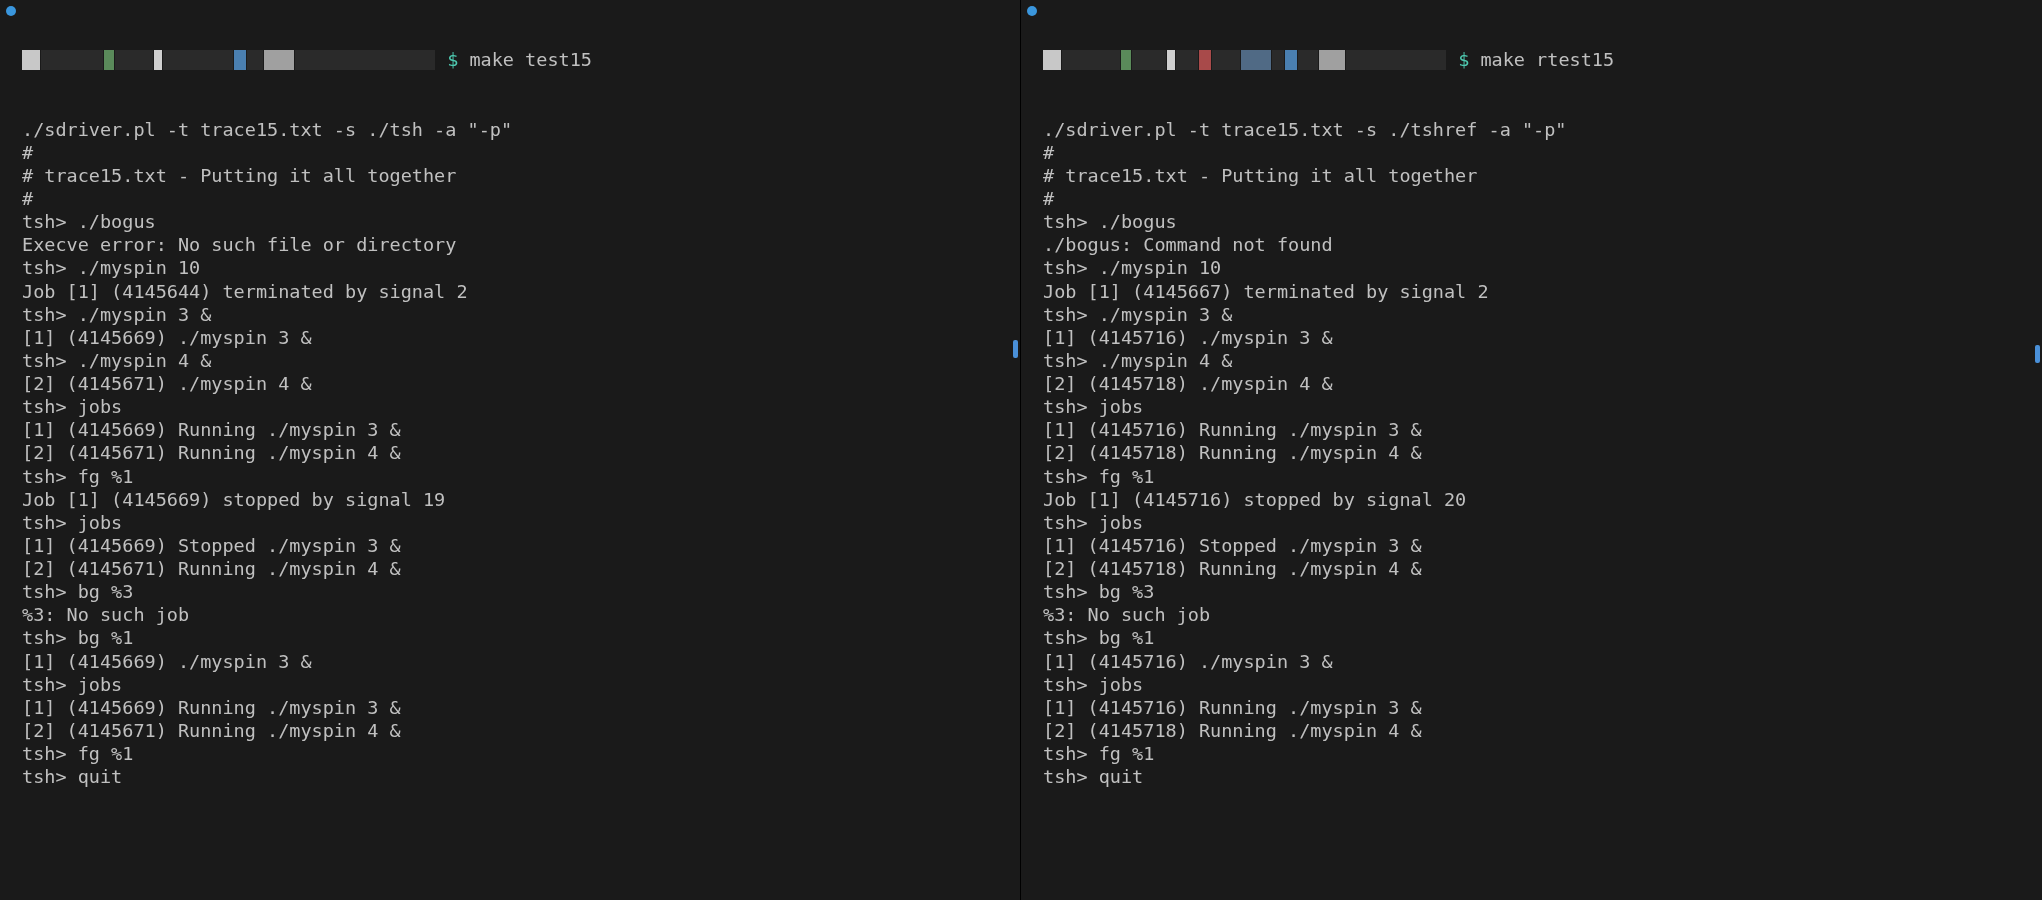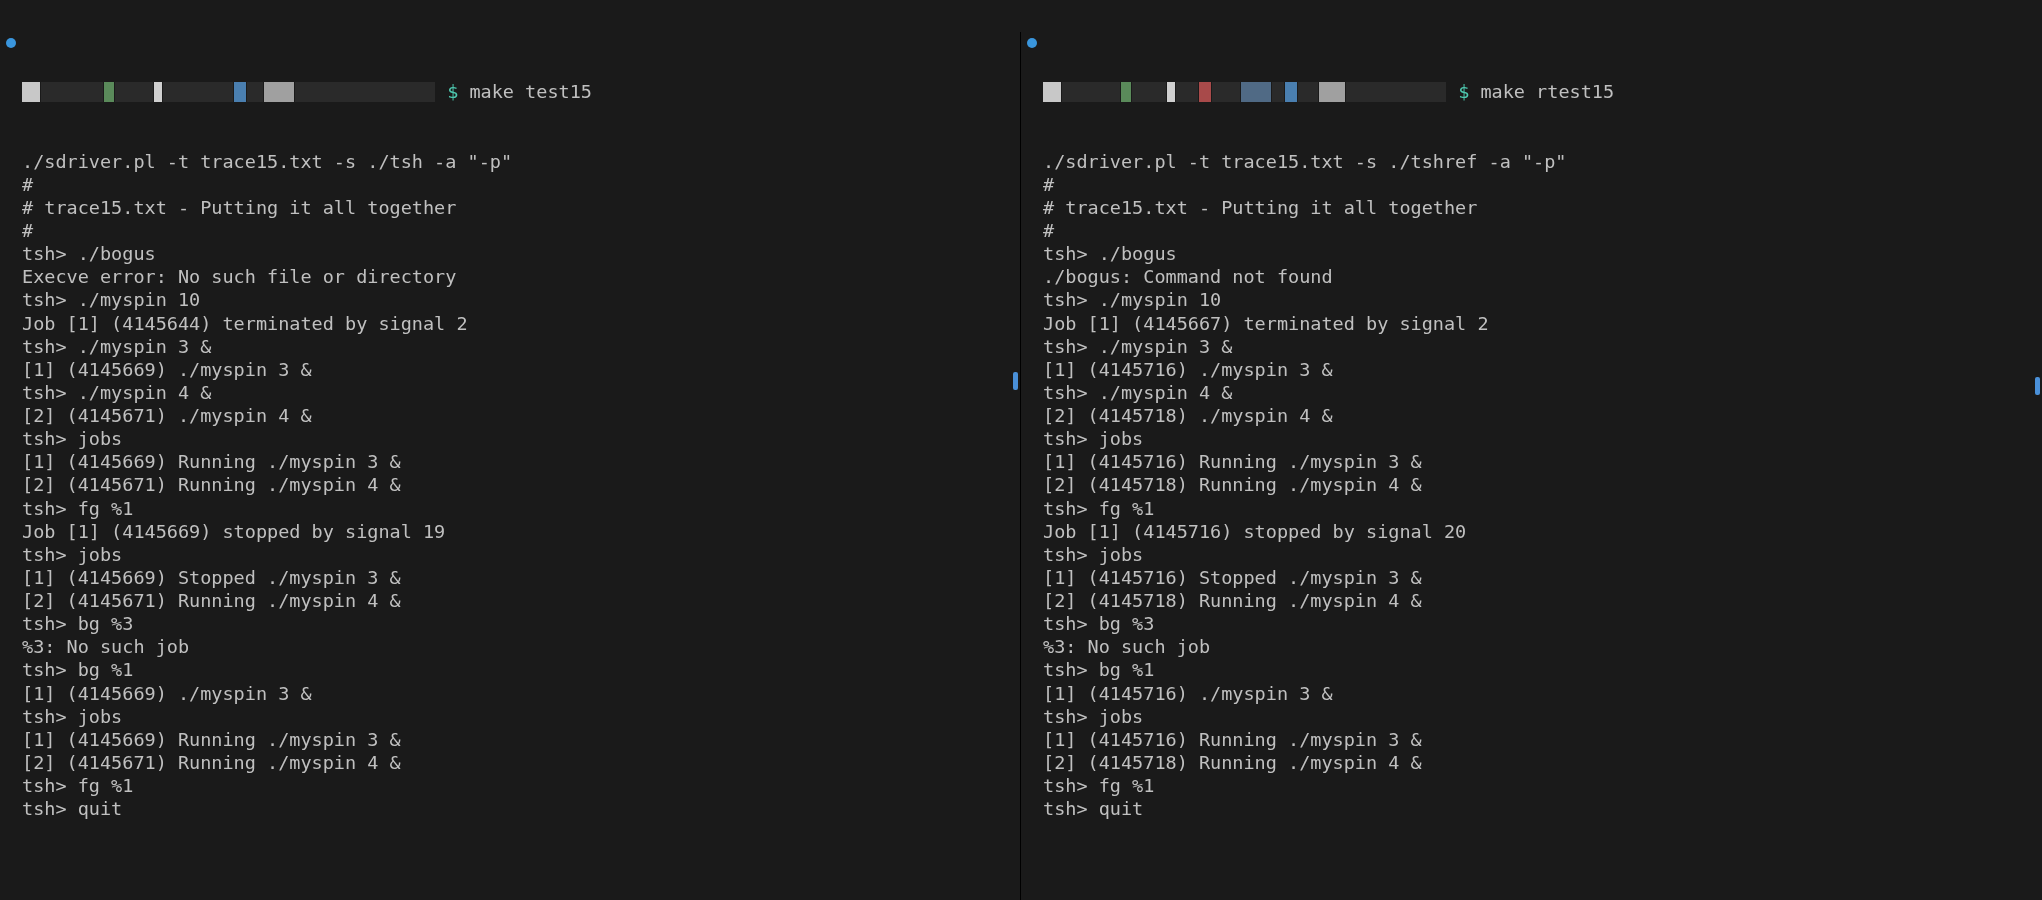--- a/index.html
+++ b/index.html
@@ -16,21 +16,20 @@
       display: flex;
       width: 2042px;
       height: 900px;
       overflow: hidden;
     }
     .pane {
       width: 50%;
       padding: 2px 0 0 0;
       position: relative;
       overflow: hidden;
-      margin-top: 32px;
     }
     .pane-left {
       border-right: 1px solid #000;
     }
     .terminal-content {
       padding-left: 22px;
       white-space: pre;
     }
     .dot {
       position: absolute;

